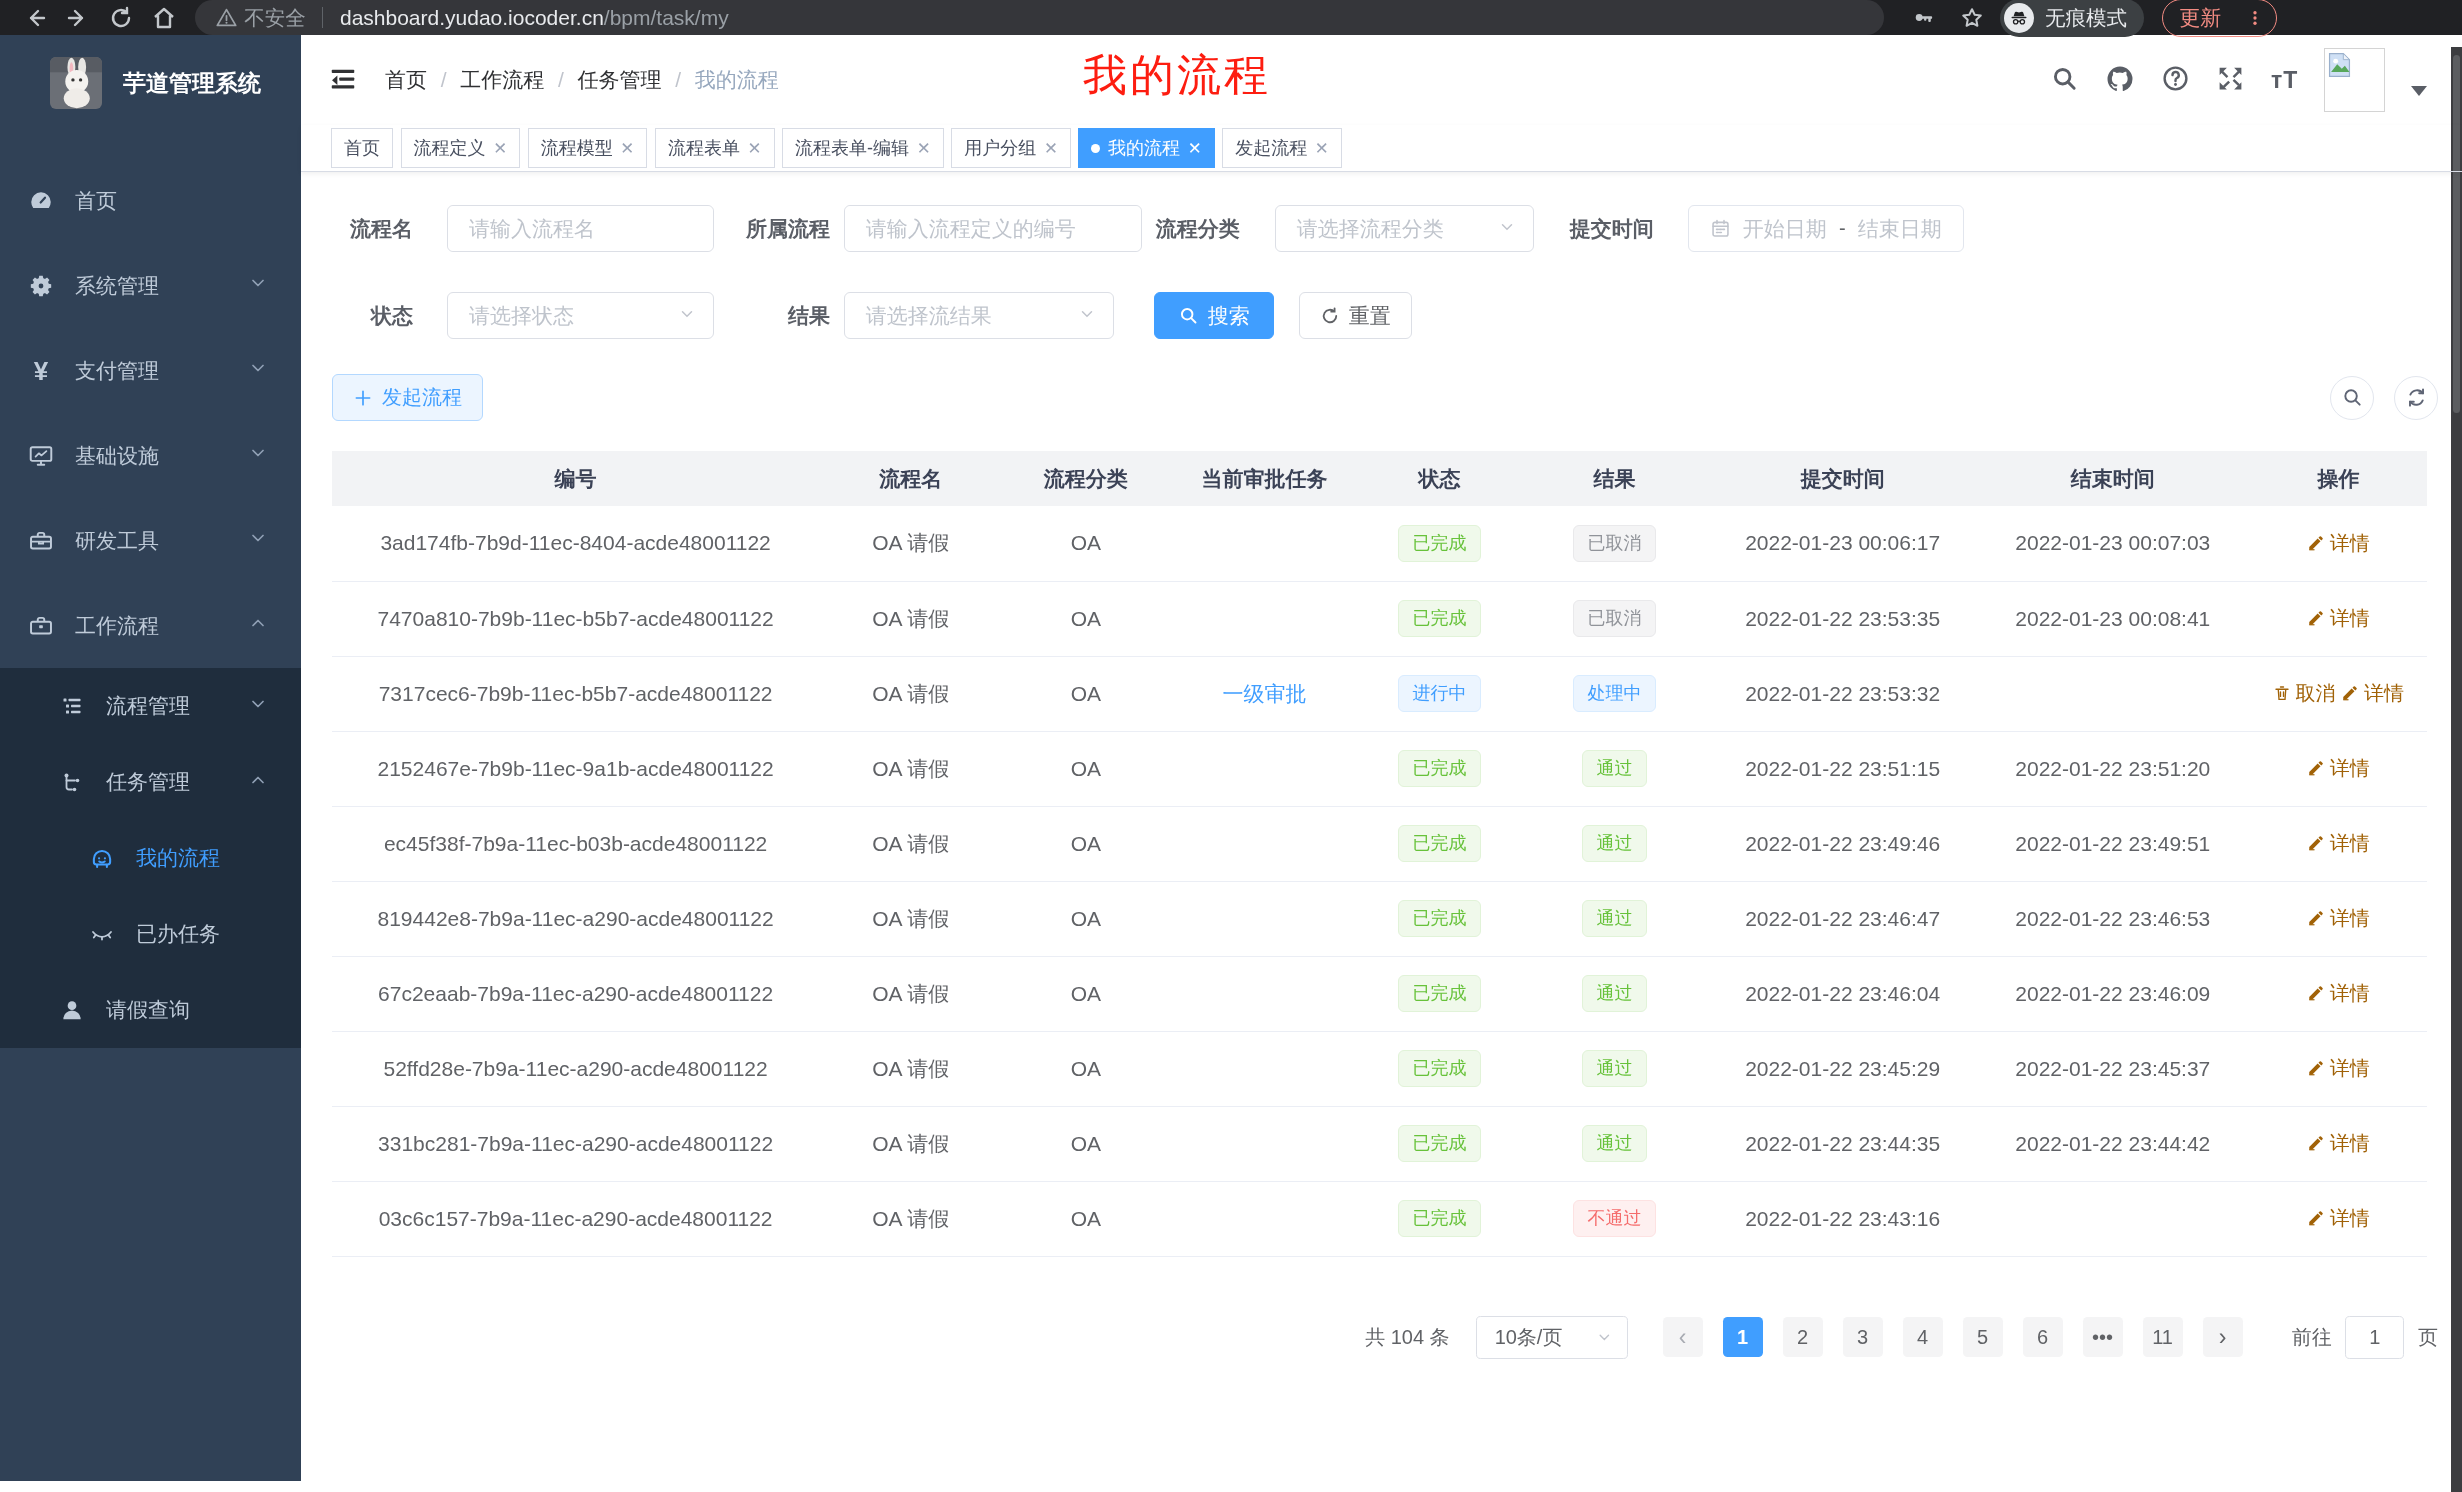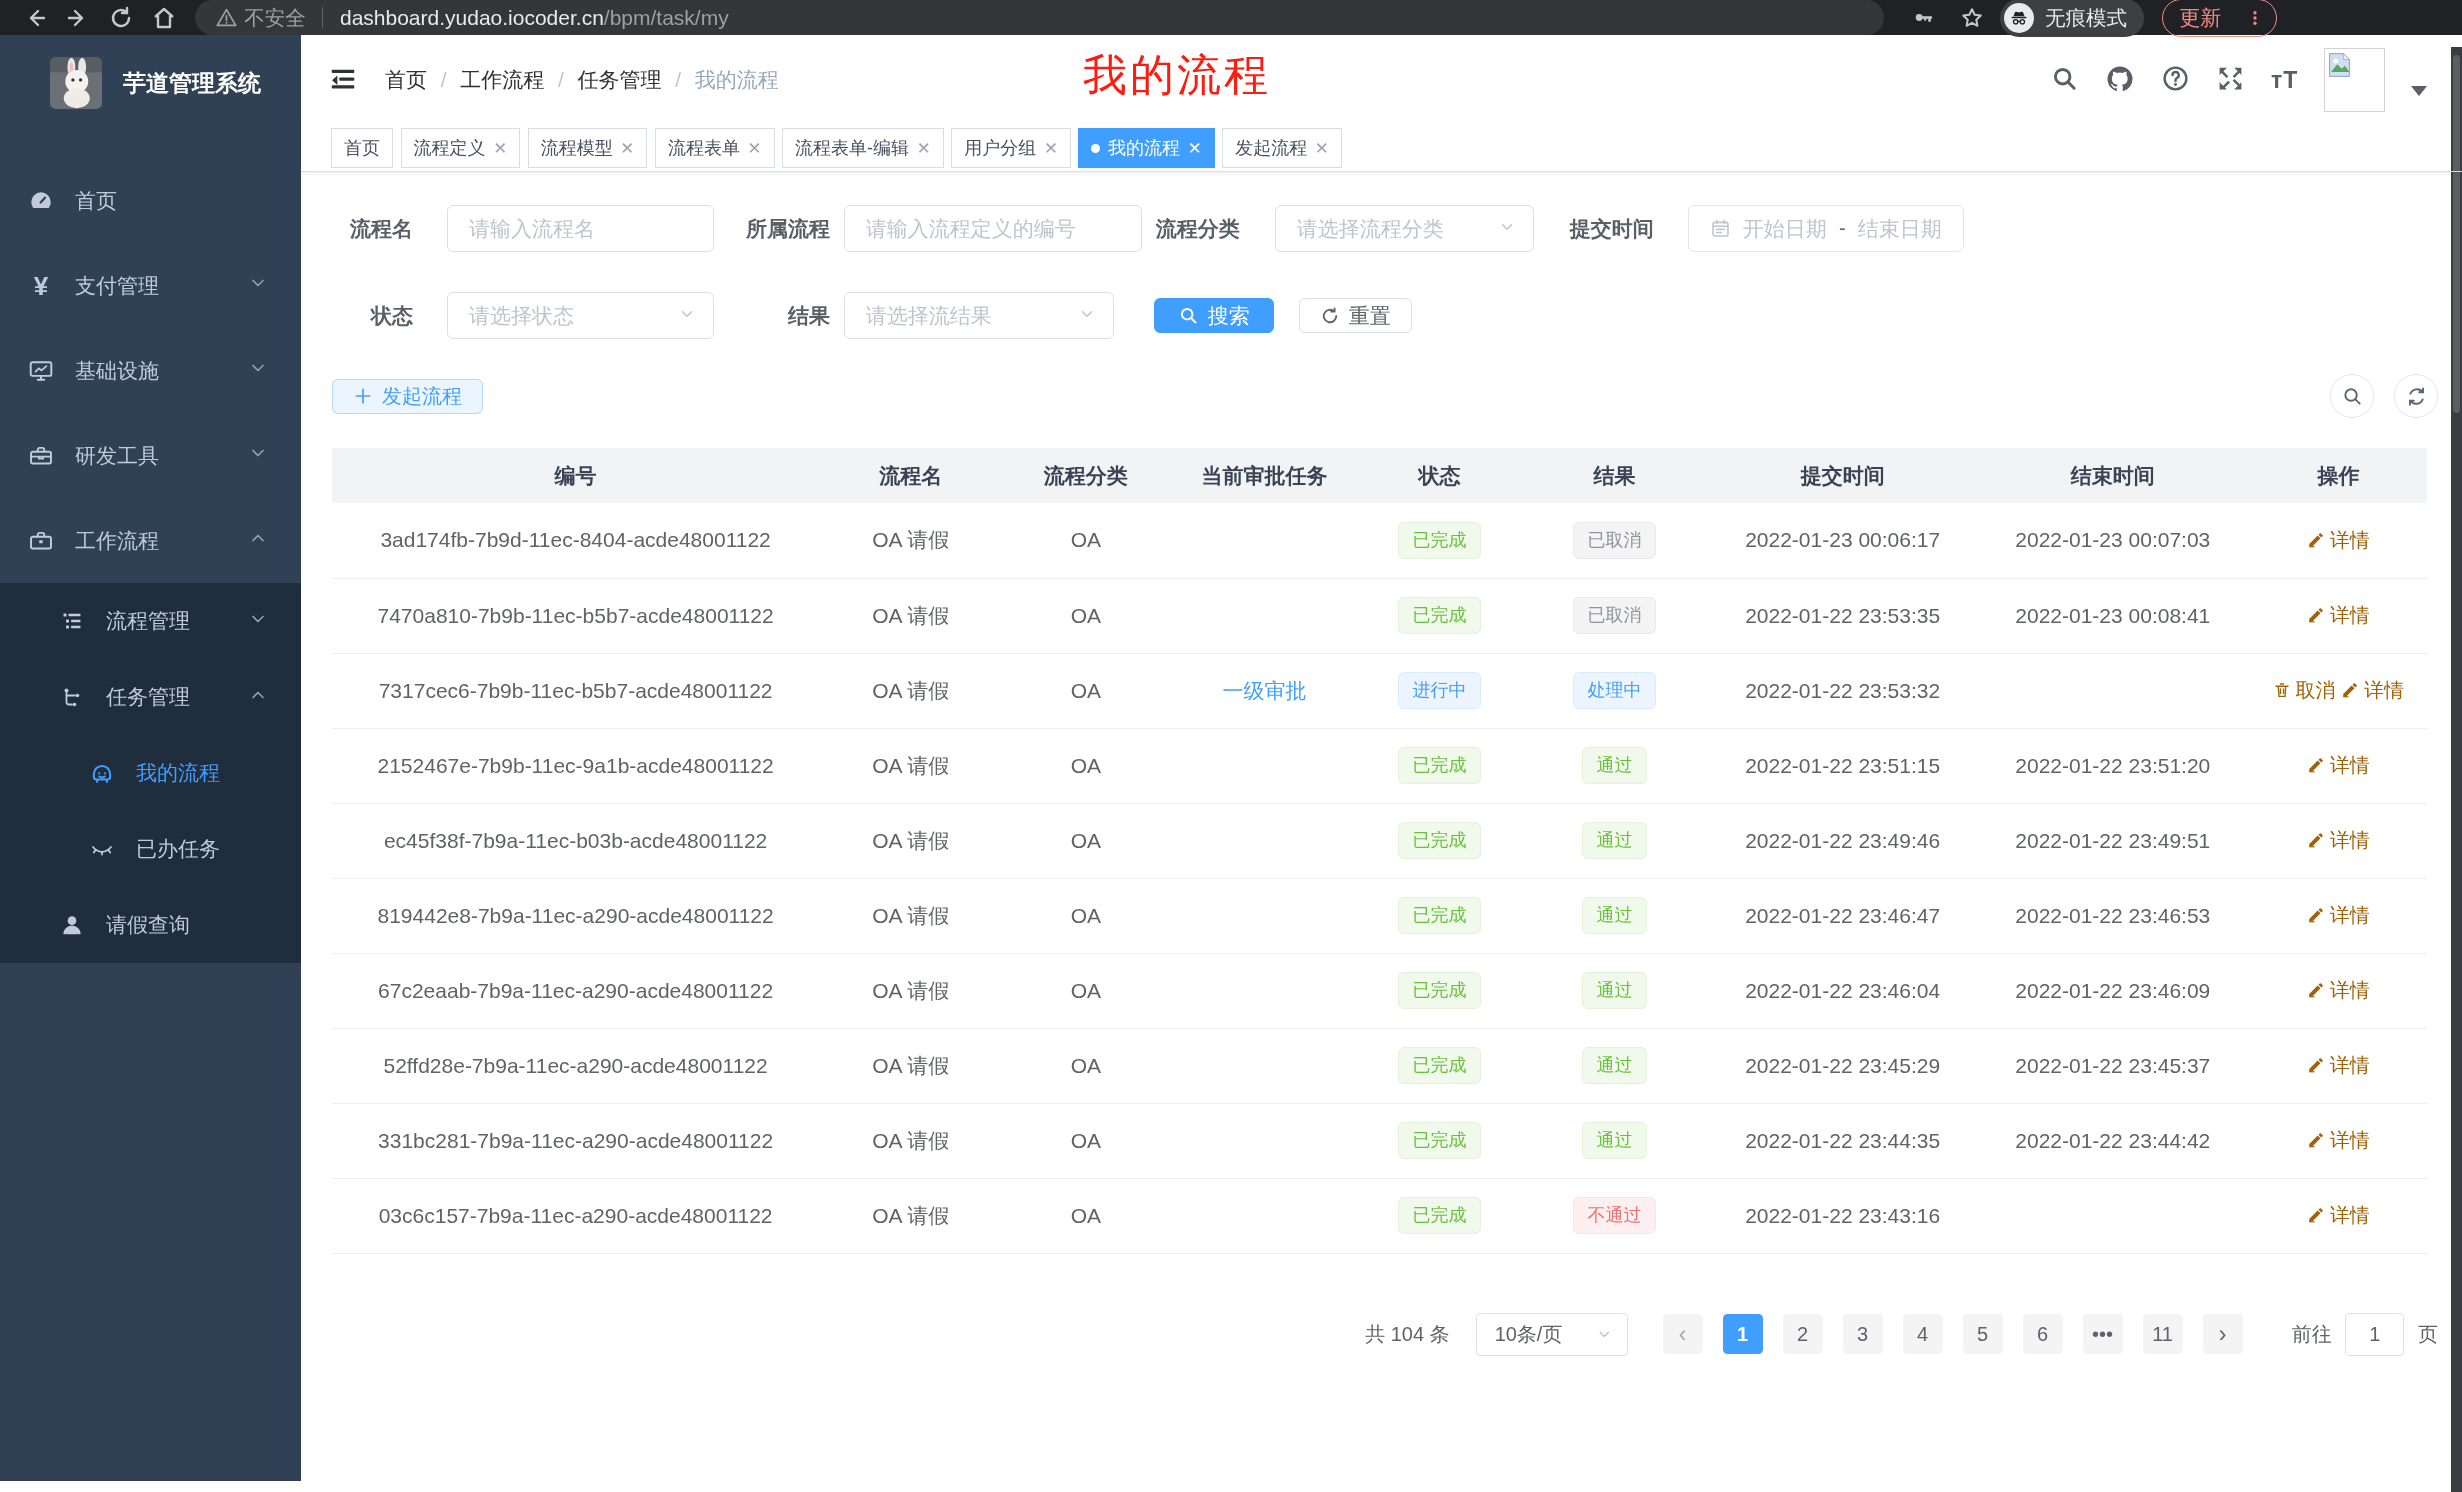--- a/index.html
+++ b/index.html
@@ -64,21 +64,21 @@
   .content { padding:33px 24px 0 31px; }
   .filters .frow { display:flex; align-items:center; margin-bottom:40px; }
   .flabel { font-size:21px; color:#5a5e66; font-weight:600; text-align:right; flex-shrink:0; }
   .el-box { height:47px; border:0.8px solid #dcdfe6; border-radius:6px; background:#fff; display:flex; align-items:center; position:relative; }
   .el-box input { border:none; outline:none; width:100%; height:100%; border-radius:6px; padding:0 21px; font-size:21px; color:#606266; font-family:inherit; }
   .el-box input::placeholder { color:#bfc4cc; }
   .ph { color:#bfc4cc; font-size:21px; padding-left:21px; }
   .sel-chev { position:absolute; right:16.7px; color:#c0c4cc; }
   .date-box { border-color:#e2e6ee; }
   .date-box .ph { padding-left:0; }
-  .btn { height:35px; border-radius:6px; font-size:21px; display:inline-flex; align-items:center; justify-content:center; gap:9px; cursor:pointer; }
+  .btn { height:47px; border-radius:6px; font-size:21px; display:inline-flex; align-items:center; justify-content:center; gap:9px; cursor:pointer; }
   .btn-primary { background:#409eff; color:#fff; border:0.8px solid #409eff; padding:0 23px; }
   .btn-plain { background:#fff; color:#606266; border:0.8px solid #dcdfe6; padding:0 20px; }
   .btn-create { background:#ecf5ff; color:#409eff; border:0.8px solid #b3d8ff; padding:0 20px; font-size:20px; }
 
   .toolbar-row { display:flex; align-items:center; margin-bottom:30px; }
   .tool-circles { margin-left:auto; display:flex; gap:20px; }
   .circle-btn { width:44px; height:44px; border-radius:50%; border:0.8px solid #e2e6ee; display:flex; align-items:center; justify-content:center; color:#5f6575; background:#fff; cursor:pointer; }
 
   
   table.grid { border-collapse:collapse; width:2095px; table-layout:fixed; }
@@ -210,20 +210,32 @@
             <span class="mi-icon">
               <svg width="26" height="26" viewBox="0 0 24 24">
                 <path d="M12 4a9 9 0 0 0-9 9 9 9 0 0 0 1.8 5.4h14.4A9 9 0 0 0 21 13a9 9 0 0 0-9-9z" fill="currentColor"></path>
                 <rect x="11" y="6.5" width="2" height="8" rx="1" fill="#304156" transform="rotate(42 12 13)"></rect>
               </svg>
             </span>
             <span>首页</span>
           </div>
           <div class="menu-item">
             <span class="mi-icon">
+              <svg width="26" height="26" viewBox="0 0 24 24">
+                <path fill="currentColor" d="M12 8a4 4 0 1 0 0 8 4 4 0 0 0 0-8zm9.4 5.6v-3.2l-2.3-.5a7.3 7.3 0 0 0-.6-1.5l1.3-2-2.2-2.2-2 1.3c-.5-.3-1-.5-1.5-.6L13.6 2.6h-3.2l-.5 2.3c-.5.1-1 .3-1.5.6l-2-1.3-2.2 2.2 1.3 2c-.3.5-.5 1-.6 1.5l-2.3.5v3.2l2.3.5c.1.5.3 1 .6 1.5l-1.3 2 2.2 2.2 2-1.3c.5.3 1 .5 1.5.6l.5 2.3h3.2l.5-2.3c.5-.1 1-.3 1.5-.6l2 1.3 2.2-2.2-1.3-2c.3-.5.5-1 .6-1.5z"></path>
+                <circle cx="12" cy="12" r="2.2" fill="#304156"></circle>
+              </svg>
+            </span>
+            <span>系统管理</span>
+            <span class="chev"><svg width="20" height="20" viewBox="0 0 24 24">
+                <path d="M6 9l6 6 6-6" fill="none" stroke="currentColor" stroke-width="2" stroke-linecap="round" stroke-linejoin="round"></path>
+              </svg></span>
+          </div>
+          <div class="menu-item">
+            <span class="mi-icon">
               <span style="font-size:26px;font-weight:bold;line-height:1">¥</span>
             </span>
             <span>支付管理</span>
             <span class="chev"><svg width="20" height="20" viewBox="0 0 24 24">
                 <path d="M6 9l6 6 6-6" fill="none" stroke="currentColor" stroke-width="2" stroke-linecap="round" stroke-linejoin="round"></path>
               </svg></span>
           </div>
           <div class="menu-item">
             <span class="mi-icon">
               <svg width="26" height="26" viewBox="0 0 24 24">

